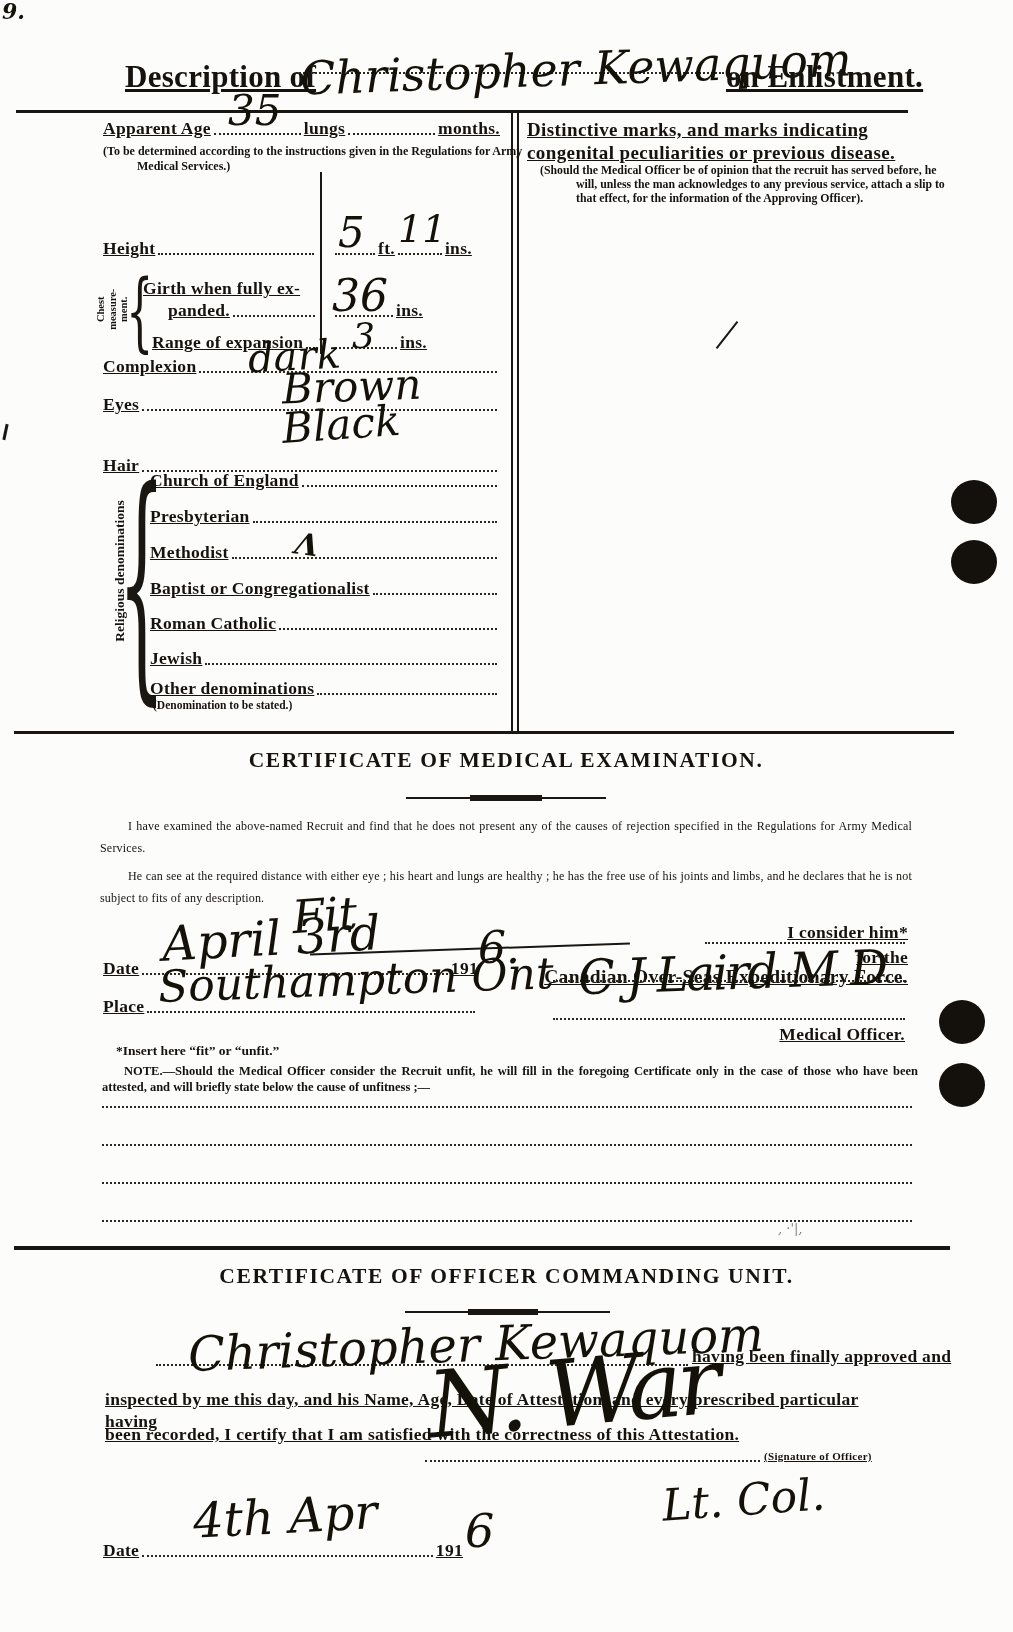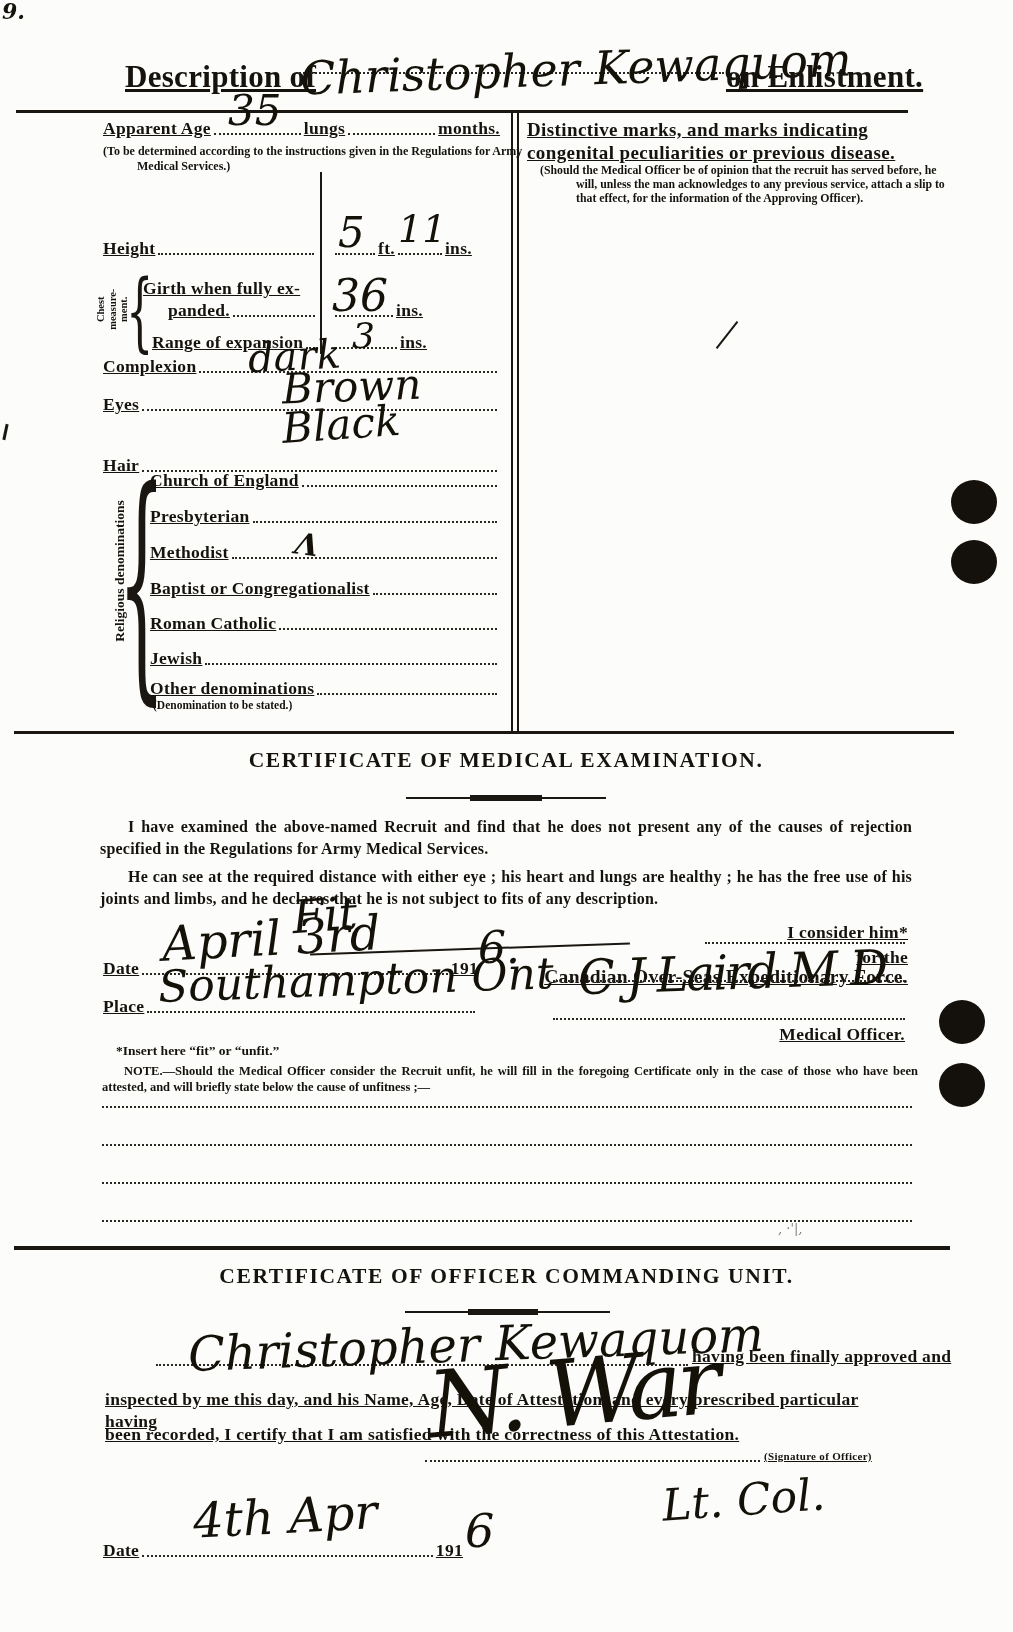--- a/index.html
+++ b/index.html
@@ -11,21 +11,21 @@
   .leader{flex:1;border-bottom:2.2px dotted #2c2720;margin:0 3px 3px 3px;min-width:12px;}
   .leader.fx{flex:none;}
   .dline{border-bottom:2.2px dotted #2c2720;}
   .vline{border-left:2px solid #1a1712;}
   .hrule{background:#1a1712;}
   .small{font-weight:bold;font-size:12px;line-height:14.5px;}
   .hand{font-family:"DejaVu Serif",serif;font-style:italic;white-space:nowrap;line-height:1;color:#141109;}
   .rot{transform:rotate(-90deg);transform-origin:center;text-align:center;font-weight:bold;}
   .brace{font-family:"DejaVu Serif",serif;transform-origin:left top;color:#1a1712;}
   .sect-title{font-weight:bold;text-align:center;letter-spacing:1.6px;font-size:21.5px;white-space:nowrap;}
-  .para{font-weight:bold;font-size:16px;line-height:21.8px;letter-spacing:.2px;text-align:justify;text-indent:28px;}
+  .para{font-weight:normal;font-size:12px;line-height:21.8px;letter-spacing:.2px;text-align:justify;text-indent:28px;}
   .punch{border-radius:50%;background:#14110d;}
   .divider{height:2px;background:#1a1712;}
   .divider-thick{height:6px;background:#1a1712;}
 </style>
 </head>
 <body>
 
 <div class="page">
 
   <div class="abs hand" style="left:2px;top:0;font-size:22px;font-weight:bold;">9.</div>

